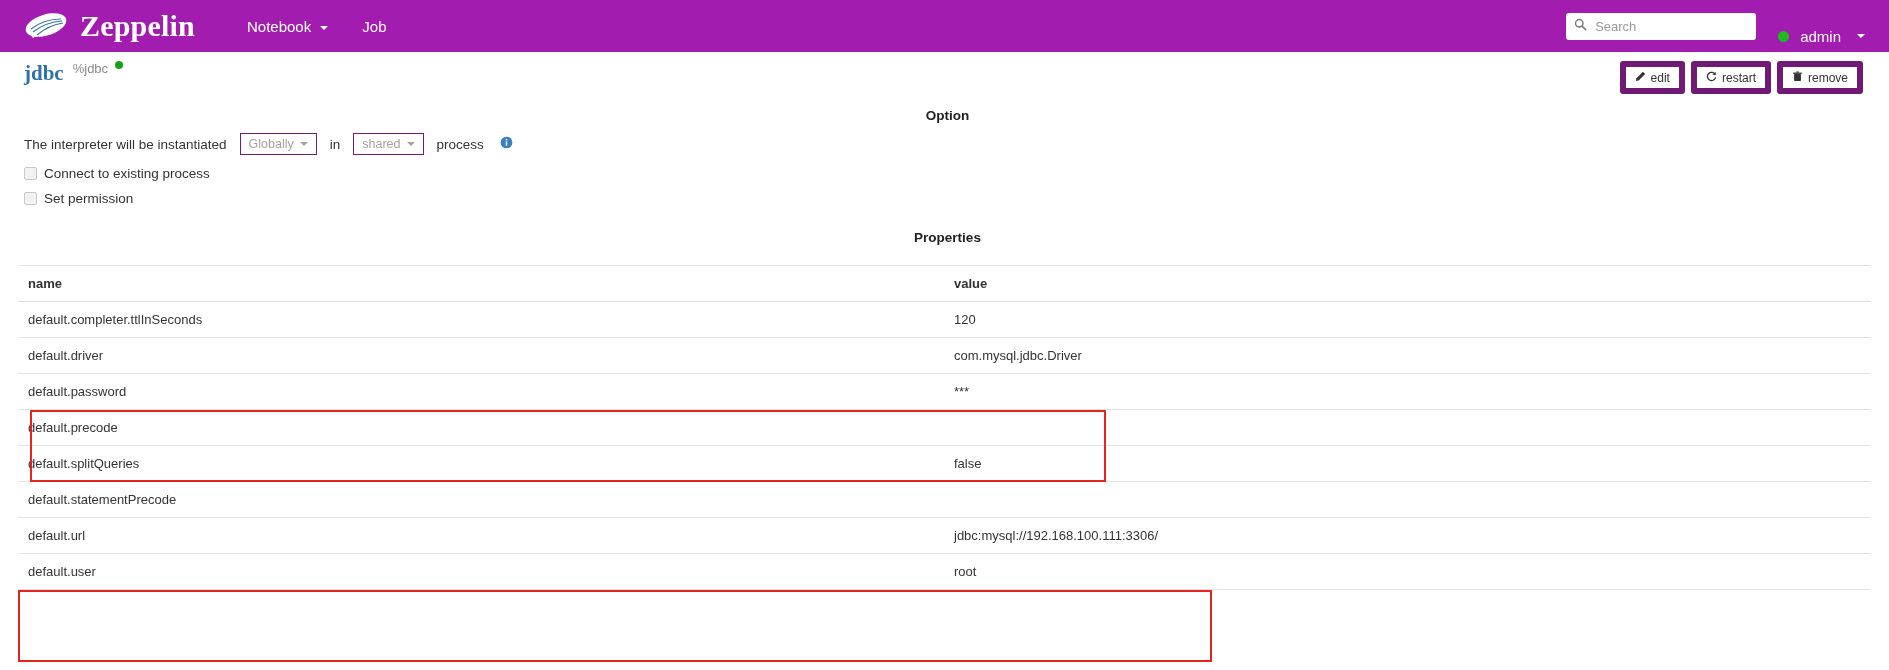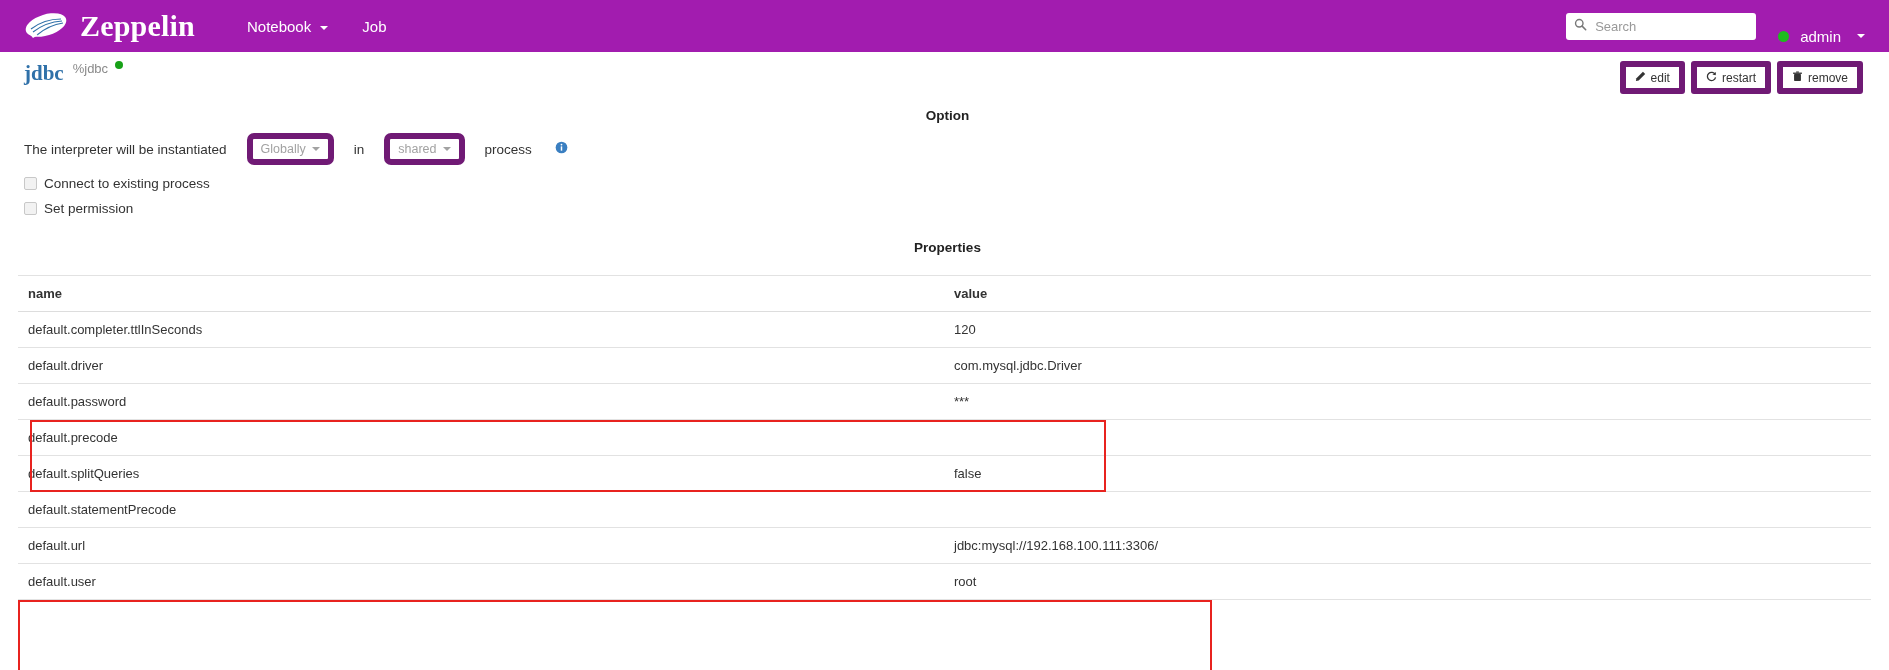--- a/index.html
+++ b/index.html
@@ -151,28 +151,28 @@
     margin: 10px 0 10px 6px;
     text-align: center;
   }
 
   .opt-row {
     display: flex;
     align-items: center;
     font-size: 13.5px;
     color: #333333;
     margin: 0 0 11px 6px;
-    gap: 20px;
+    gap: 13px;
   }
   .pseudo-select {
-    border: 6px solid #701a75;
+    border: 1px solid #701a75;
     background: #ffffff;
     color: #a2a2a2;
     font-size: 12.5px;
-    border-radius: 7px;
+    border-radius: 0;
     padding: 3px 8px;
     display: inline-flex;
     align-items: center;
     gap: 6px;
     cursor: not-allowed;
   }
   .caret-grey {
     width: 0; height: 0;
     border-left: 4px solid transparent;
     border-right: 4px solid transparent;

